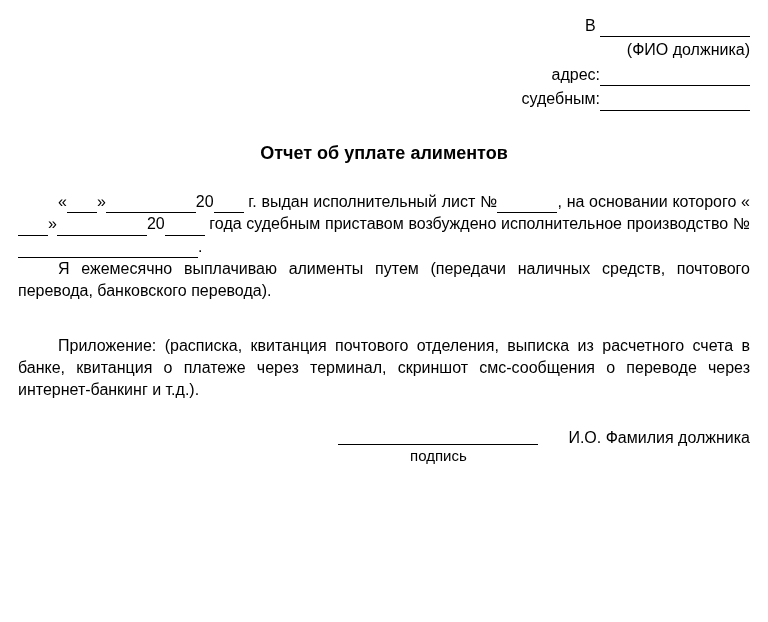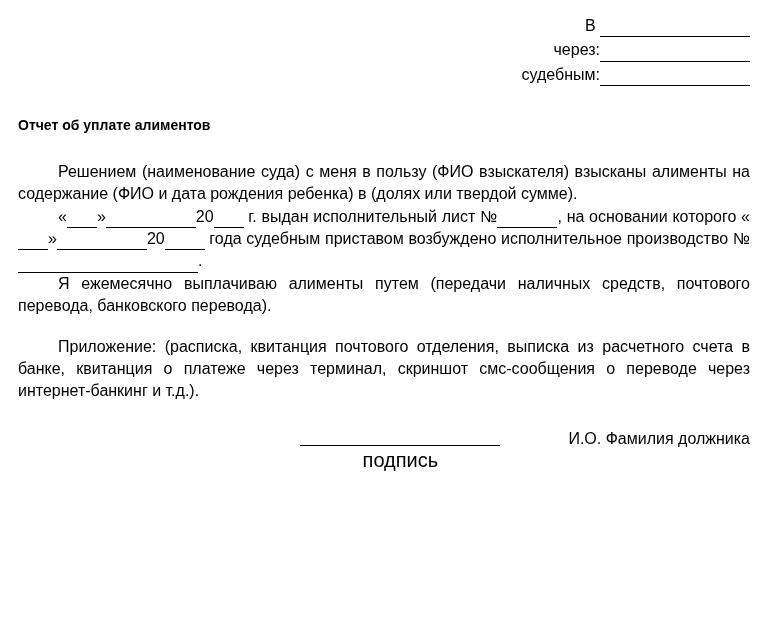--- a/index.html
+++ b/index.html
@@ -37,82 +37,81 @@
     .underline-med {
       min-width: 60px;
     }
     .underline-long {
       min-width: 150px;
     }
     .underline-xlong {
       min-width: 180px;
     }
     .title {
-      text-align: left;
+      text-align: center;
       font-weight: bold;
-      font-size: 14px;
+      font-size: 18px;
       margin: 25px 0 25px 0;
     }
     .body-text {
       text-align: justify;
       margin-bottom: 0;
     }
     .body-text p {
       text-indent: 40px;
       margin-bottom: 0;
     }
     .body-text p.para-gap {
-      margin-top: 18px;
+      margin-top: 32px;
     }
     .signature-block {
       margin-top: 25px;
       display: flex;
       align-items: flex-start;
       justify-content: flex-end;
       gap: 30px;
     }
     .signature-line-block {
       text-align: center;
       margin-left: 200px;
     }
     .sig-underline {
       display: block;
       border-bottom: 1px solid #000;
       width: 200px;
       height: 18px;
     }
     .sig-label {
       display: block;
-      font-size: 20px;
+      font-size: 15px;
     }
     .sig-name {
       padding-top: 0;
-      margin-left: 38px;
     }
   </style>
 </head>
 <body>
 
 <div class="header-block">
   <div class="header-line">
     <span>В</span>
     <span class="underline underline-long"></span>
   </div>
+  <div class="header-line">(ФИО должника)</div>
   <div class="header-line">
-    <span>через:</span><span class="underline underline-long"></span>
+    <span>адрес:</span><span class="underline underline-long"></span>
   </div>
   <div class="header-line">
     <span>судебным:</span><span class="underline underline-long"></span>
   </div>
 </div>
 
 <div class="title">Отчет об уплате алиментов</div>
 
 <div class="body-text">
-  <p>Решением (наименование суда) с меня в пользу (ФИО взыскателя) взысканы алименты на содержание (ФИО и дата рождения ребенка) в (долях или твердой сумме).</p>
   <p>
     <span>«</span><span class="underline underline-short"></span><span>»</span><span class="underline underline-med" style="min-width:90px"></span><span>20</span><span class="underline underline-short"></span><span> г. выдан исполнительный лист №</span><span class="underline underline-med"></span><span>, на основании которого «</span><span class="underline underline-short"></span><span>»</span><span class="underline underline-med" style="min-width:90px"></span><span>20</span><span class="underline underline-short" style="min-width:40px"></span><span> года судебным приставом возбуждено исполнительное производство №</span><span class="underline underline-xlong"></span><span>.</span>
   </p>
   <p>Я ежемесячно выплачиваю алименты путем (передачи наличных средств, почтового перевода, банковского перевода).</p>
   <p class="para-gap">Приложение: (расписка, квитанция почтового отделения, выписка из расчетного счета в банке, квитанция о платеже через терминал, скриншот смс-сообщения о переводе через интернет-банкинг и т.д.).</p>
 </div>
 
 <div class="signature-block">
   <div class="signature-line-block">
     <span class="sig-underline"></span>

